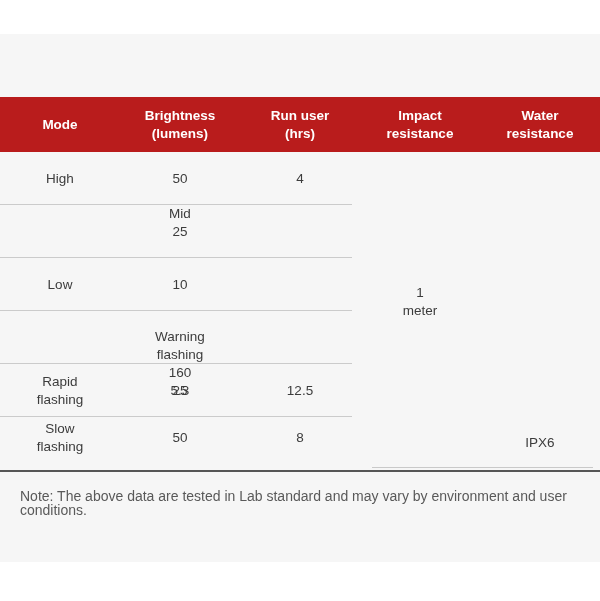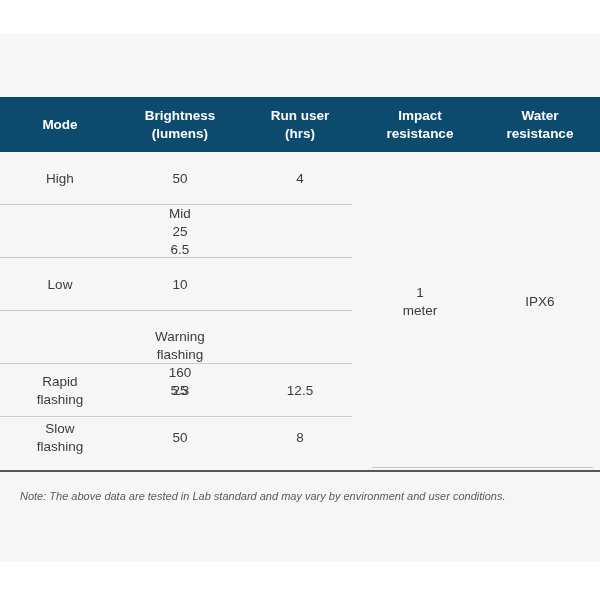--- a/index.html
+++ b/index.html
@@ -18,21 +18,21 @@
     left: 0; top: 34px;
     width: 600px; height: 528px;
     background: #f6f6f6;
   }
 
   
   .thead {
     position: absolute;
     left: 0; top: 97px;
     width: 600px; height: 55px;
-    background: #0c4a6e;
+    background: #b91c1c;
     display: flex;
   }
   .th {
     width: 120px;
     display: flex;
     flex-direction: column;
     align-items: center;
     justify-content: center;
     color: #ffffff;
     font-size: 13.5px;
@@ -79,21 +79,21 @@
     width: 120px; height: 300px;
     display: flex;
     align-items: center;
     justify-content: center;
     font-size: 13.5px;
     color: #3c3c3c;
     line-height: 18px;
     text-align: center;
   }
   .merged-impact { left: 360px; }
-  .merged-water  { left: 480px; }
+  .merged-water  { left: 480px; align-items: flex-end; }
   .merged-impact .wrap { display: inline-block; width: 40px; }
 
   
   .bottom-light {
     position: absolute;
     left: 372px; top: 467px;
     width: 221px; height: 1px;
     background: #c9c9c9;
   }
   .bottom-dark {
@@ -101,22 +101,21 @@
     left: 0; top: 470px;
     width: 600px; height: 2px;
     background: #565656;
   }
 
   
   .note {
     position: absolute;
     left: 20px; top: 489px;
     width: 560px;
-    font-size: 11px;
-    font-style: italic;
+    font-size: 14px;
     color: #595959;
     line-height: 14px;
   }
 </style>
 </head>
 <body>
 
 <div class="stage">
   <div class="panel"></div>
 
@@ -148,21 +147,20 @@
         <span class="wrap">High</span>
       </div>
     <div class="td">50</div>
     <div class="td">4</div>
   </div>
   <div class="trow r1">
     <div class="td">
         <span class="wrap">Mid</span>
       </div>
     <div class="td">25</div>
-    <div class="td">6.5</div>
   </div>
   <div class="trow r2">
     <div class="td">
         <span class="wrap">Low</span>
       </div>
     <div class="td">10</div>
   </div>
   <div class="trow r3">
     <div class="td">
         <span class="wrap">Warning flashing</span>

